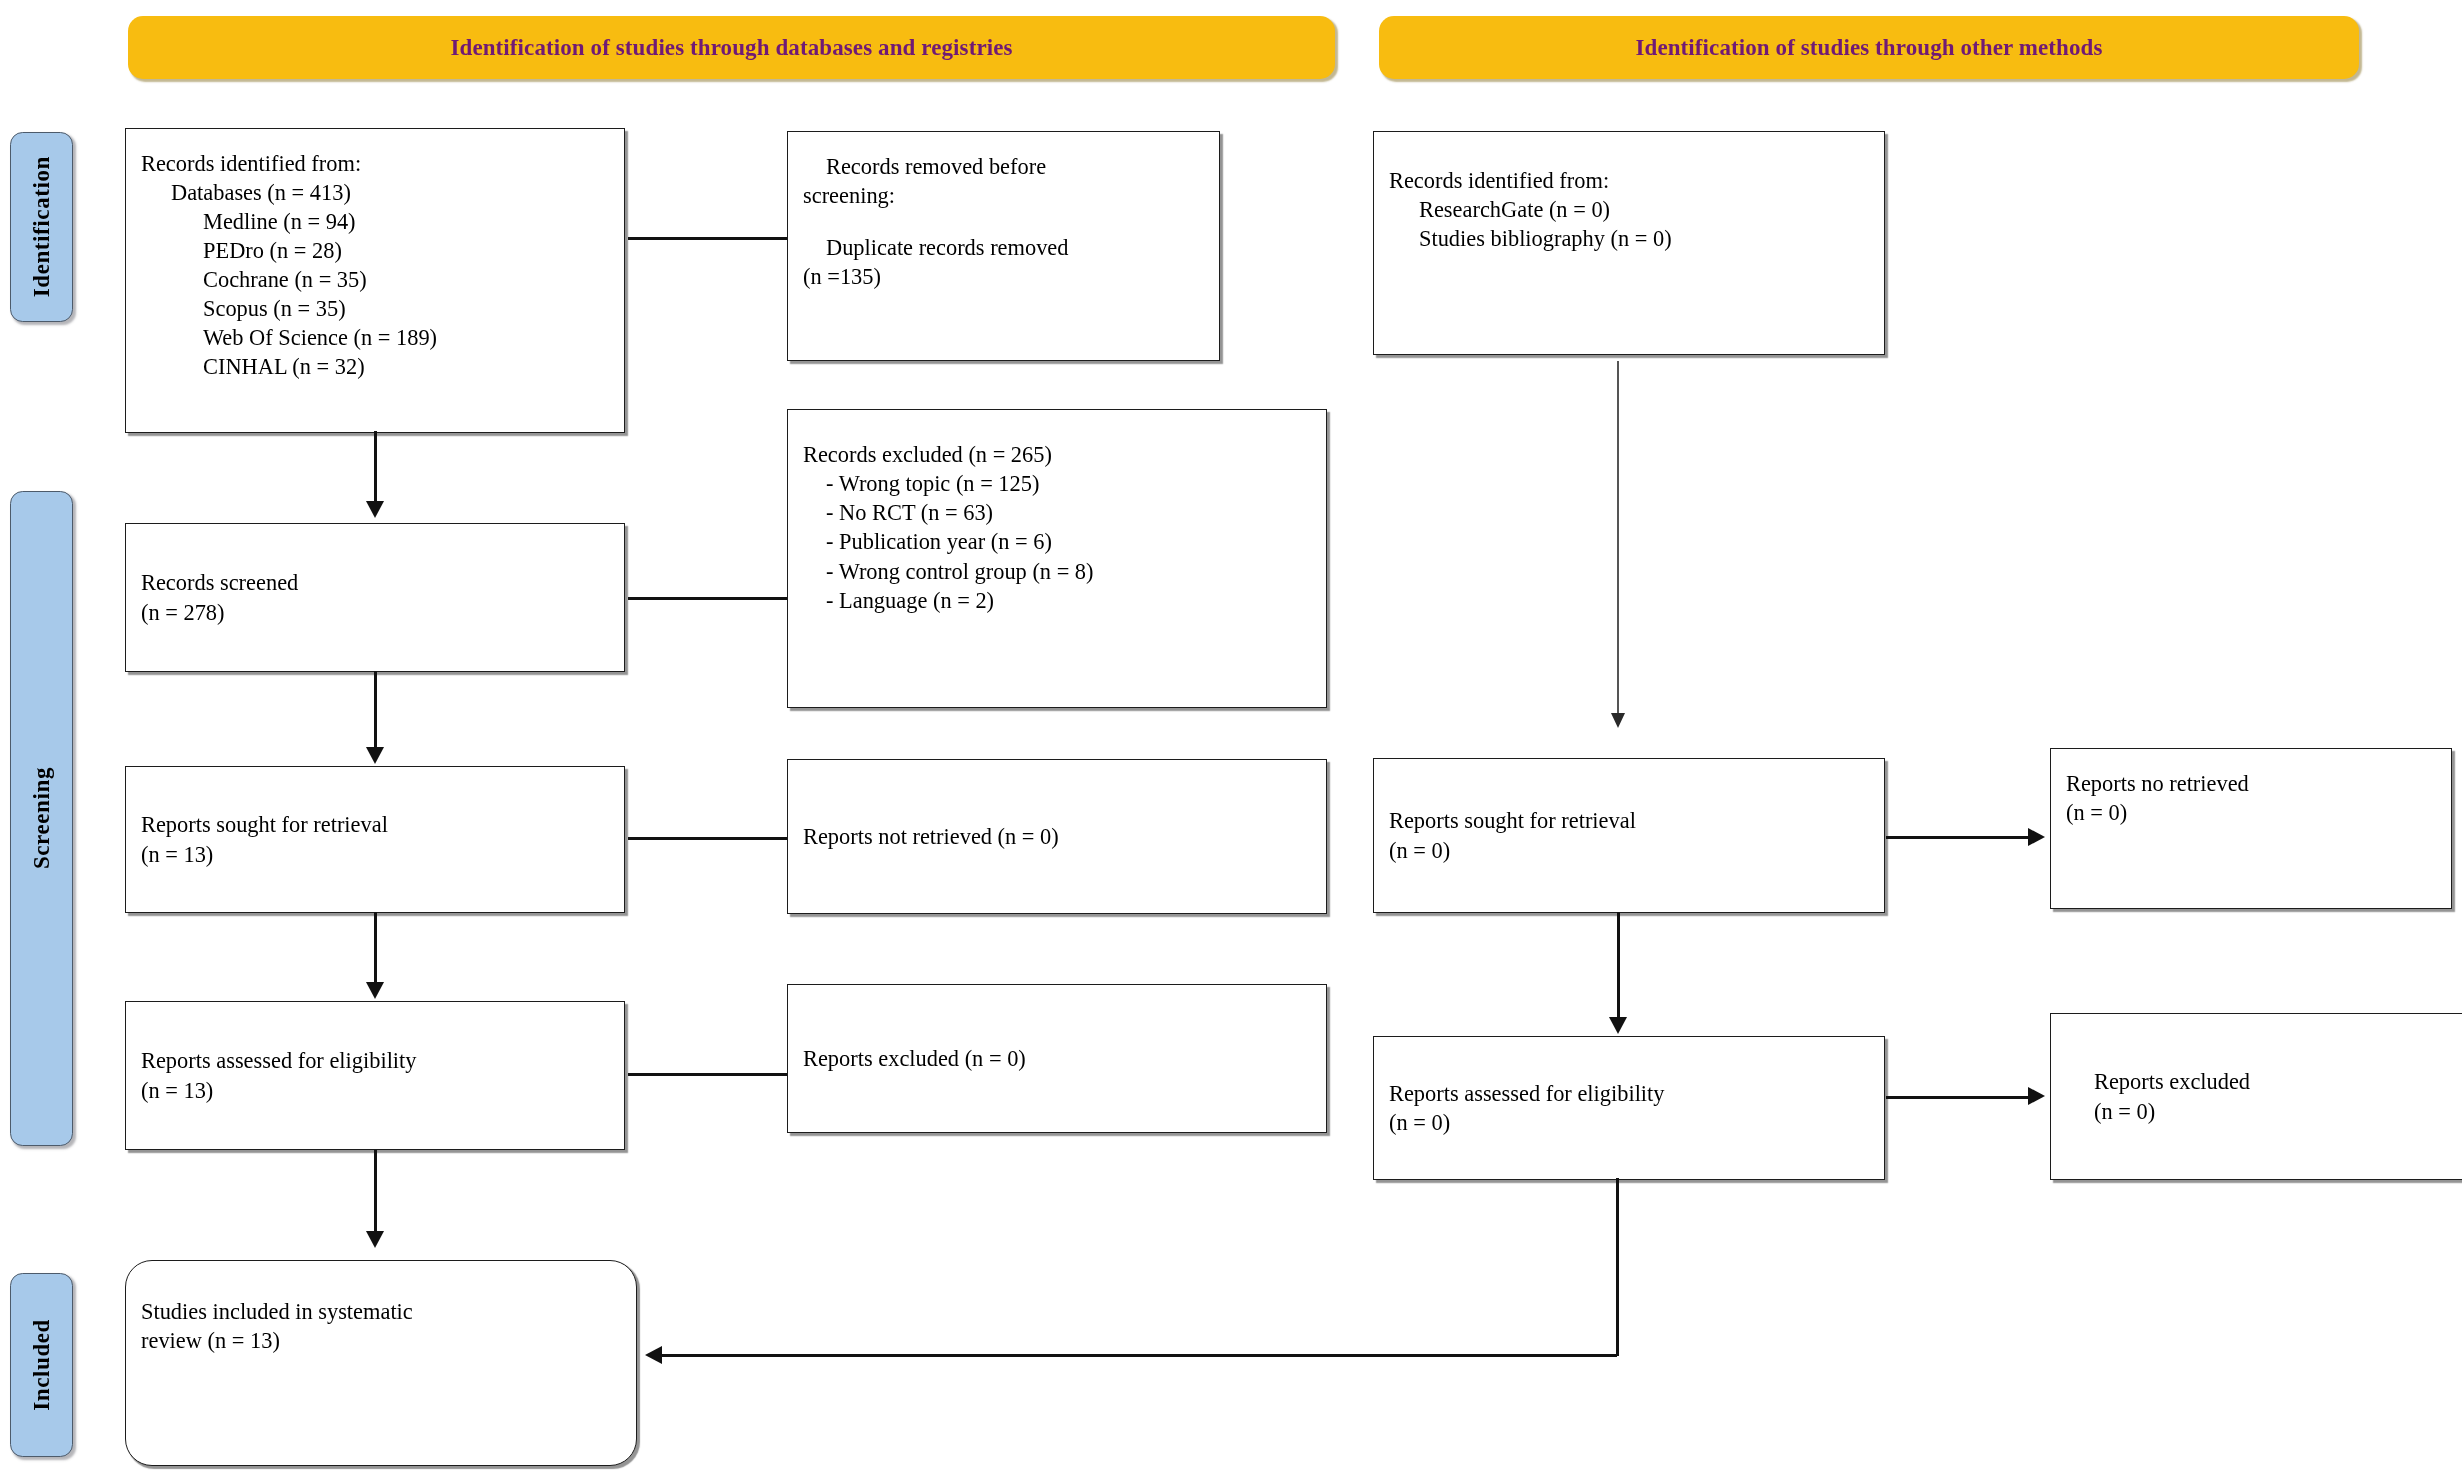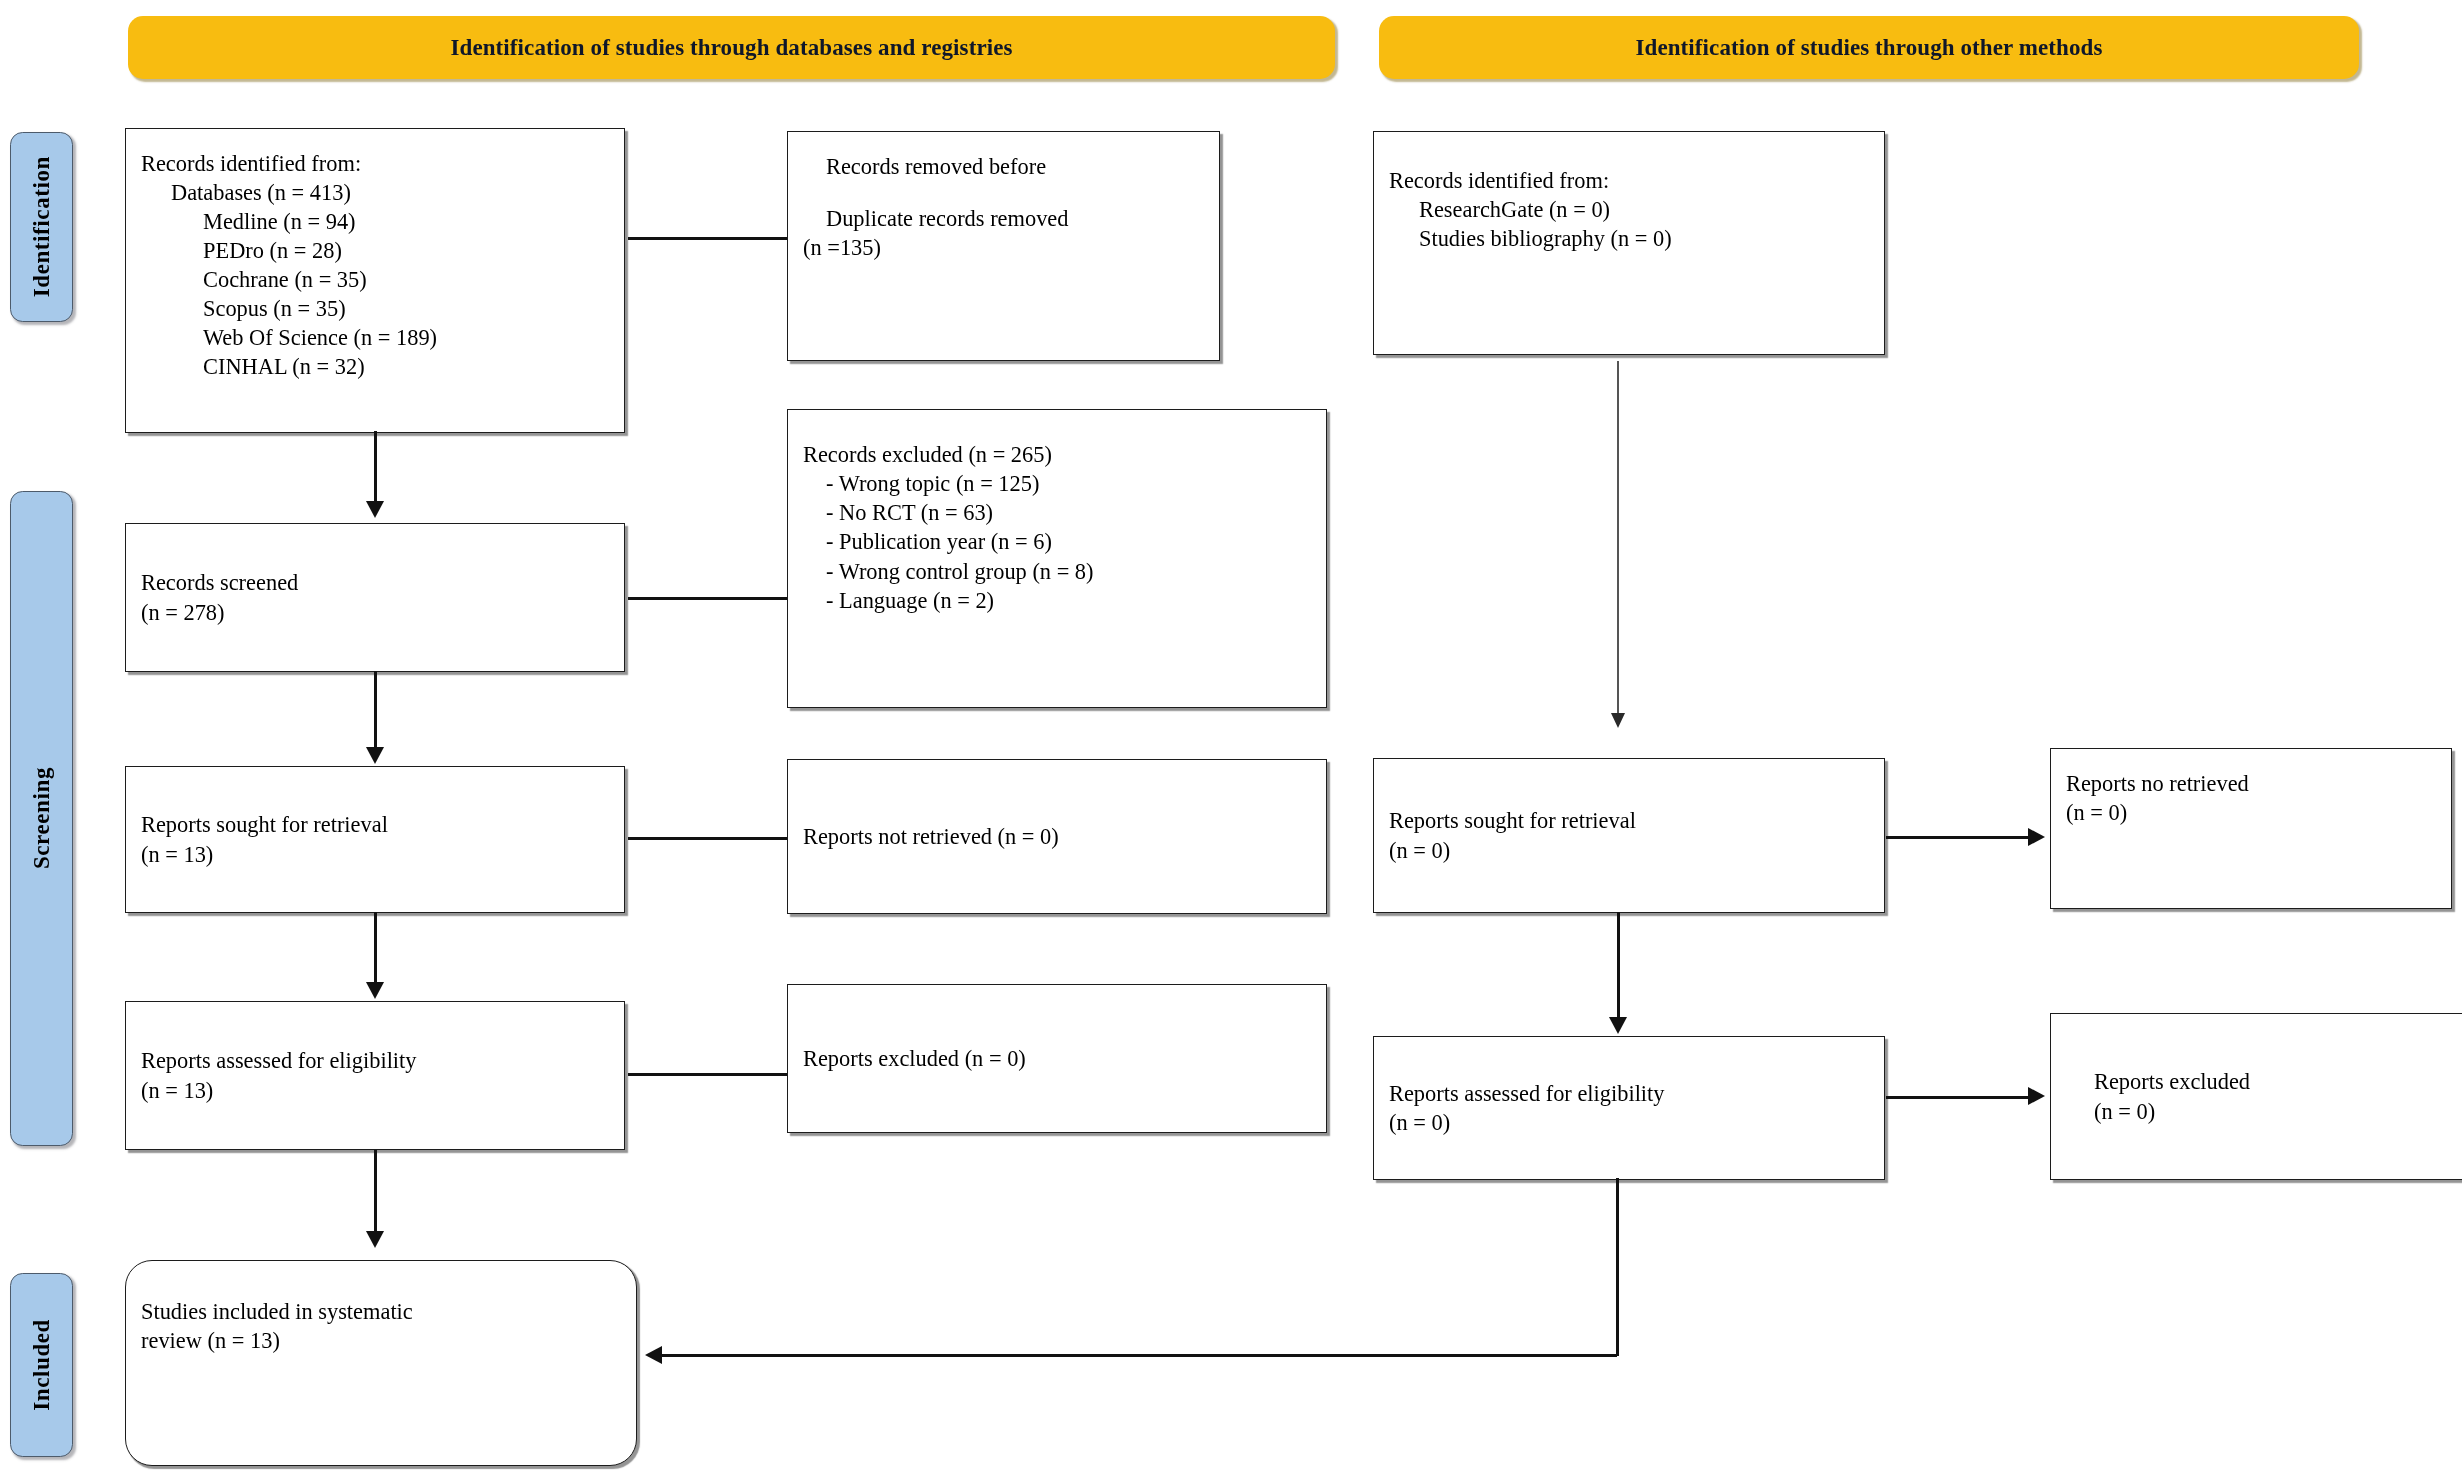--- a/index.html
+++ b/index.html
@@ -20,21 +20,21 @@
 
   
   .hdr {
     position: absolute;
     background: #F8BC10;
     border-radius: 15px;
     box-shadow: 2.3px 2.9px 1.7px rgba(120,95,10,0.45);
     display: flex;
     align-items: center;
     justify-content: center;
-    color: #0f172a;
+    color: #701a75;
     font-weight: bold;
     font-size: 23px;
     letter-spacing: 0.1px;
     text-align: center;
     box-sizing: border-box;
     padding: 0 25px;
   }
 
   
   .stage {
@@ -153,20 +153,21 @@
     <span class="ln i2">Scopus (n = 35)</span>
     <span class="ln i2">Web Of Science (n = 189)</span>
     <span class="ln i2">CINHAL (n = 32)</span>
   </div>
 
   <div class="hline" style="left:628px; top:237px; width:167px;"></div>
   <div class="arrow-r" style="left:792px; top:229px;"></div>
 
   <div class="box" style="left:787px; top:131px; width:433px; height:230px; padding-top:19.5px;">
     <span class="ln i3">Records removed before</span>
+    <span class="ln">screening:</span>
     <span class="spacer"></span>
     <span class="ln i3">Duplicate records removed</span>
     <span class="ln">(n =135)</span>
   </div>
 
   <div class="box" style="left:1373px; top:131px; width:512px; height:224px; padding-top:34px;">
     <span class="ln">Records identified from:</span>
     <span class="ln i1">ResearchGate (n = 0)</span>
     <span class="ln i1">Studies bibliography (n = 0)</span>
   </div>

